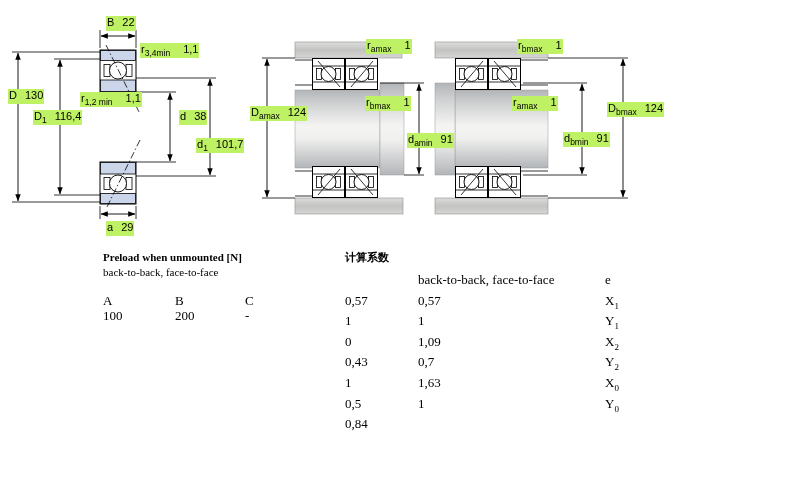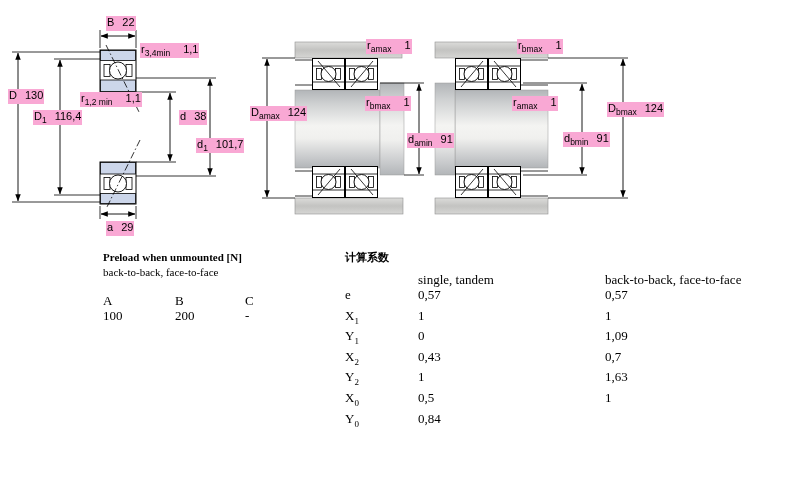--- a/index.html
+++ b/index.html
@@ -3,21 +3,21 @@
 <meta charset="utf-8">
 <style>
   html,body{margin:0;padding:0;}
   body{
     width:800px;height:500px;position:relative;background:#fff;
     font-family:"Liberation Sans",sans-serif;color:#000;overflow:hidden;
   }
   svg{position:absolute;left:0;top:0;}
   .lbl{
     position:absolute;font-size:11px;line-height:12px;white-space:nowrap;
-    background:#f9a8d4;padding:0 1px;
+    background:#bef264;padding:0 1px;
   }
   .lbl sub{font-size:8.5px;line-height:1;letter-spacing:0;text-align:center;}
   .lbl .v{margin-left:8px;}
   .lbl .v.big{margin-left:13px;}
   .tbl{position:absolute;font-family:"Liberation Serif",serif;font-size:11px;line-height:15px;}
   .tbl .title{font-weight:bold;white-space:nowrap;}
   .cjk{font-family:"Liberation Sans",sans-serif;}
   .preload-grid{
     position:absolute;display:grid;grid-template-columns:72px 70px 60px;
     font-family:"Liberation Serif",serif;font-size:13px;line-height:15px;
@@ -192,21 +192,20 @@
   <div class="cell">100</div>
   <div class="cell">200</div>
   <div class="cell">-</div>
 </div>
 
 <div class="tbl" style="left:345px;top:250px;position:absolute">
   <div class="title cjk">计算系数</div>
 </div>
 <div class="factors-grid" style="left:345px;top:272px">
   <div class="cell"></div>
-  <div class="cell">single, tandem</div>
   <div class="cell">back-to-back, face-to-face</div>
 
   <div class="cell"><span>e</span><sub></sub></div>
   <div class="cell">0,57</div>
   <div class="cell">0,57</div>
 
   <div class="cell"><span>X</span><sub>1</sub></div>
   <div class="cell">1</div>
   <div class="cell">1</div>
 

